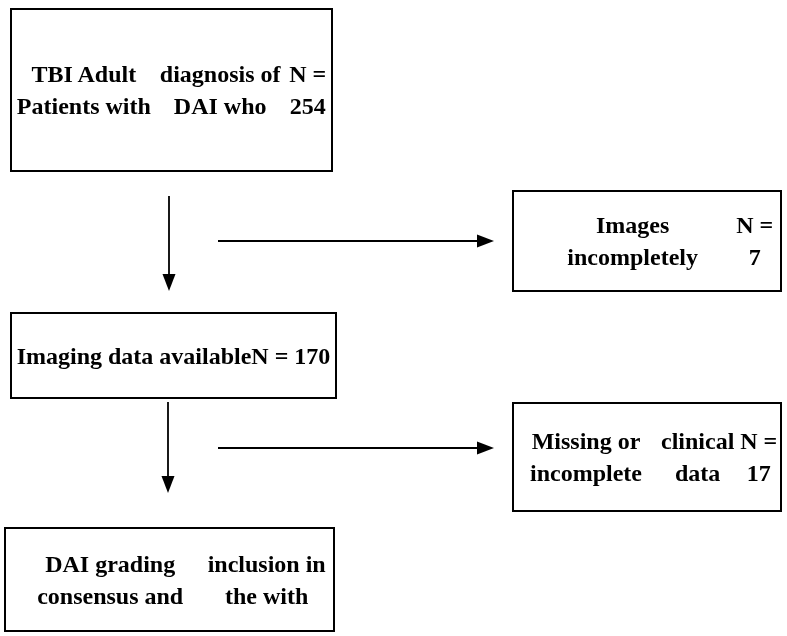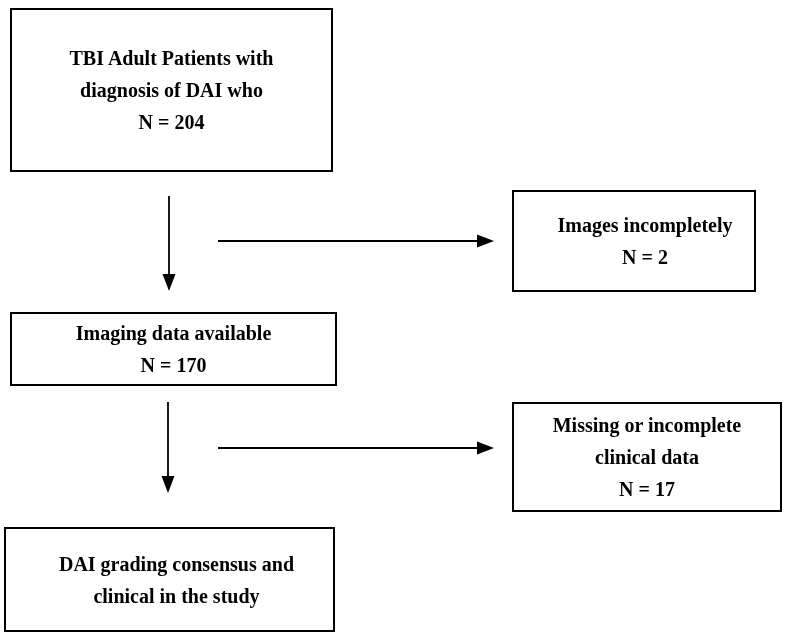--- a/index.html
+++ b/index.html
@@ -15,31 +15,31 @@
     font-family: "Liberation Serif", "DejaVu Serif", serif;
     color: #000000;
     overflow: hidden;
   }
   .flow-box {
     position: absolute;
     box-sizing: border-box;
     border: 2px solid #000000;
     background: #ffffff;
     display: flex;
-    flex-direction: column;
+    flex-direction: row;
     justify-content: center;
     align-items: center;
     text-align: center;
-    font-size: 20px;
+    font-size: 24px;
     font-weight: bold;
     line-height: 32px;
   }
   #box-population { left: 10px;  top: 8px;   width: 323px; height: 164px; }
-  #box-pacs       { left: 512px; top: 190px; width: 244px; height: 102px; padding-left: 22px; }
-  #box-imaging    { left: 10px;  top: 312px; width: 327px; height: 74px;  }
+  #box-pacs       { left: 512px; top: 190px; width: 270px; height: 102px; padding-left: 22px; }
+  #box-imaging    { left: 10px;  top: 312px; width: 327px; height: 87px;  }
   #box-clinical   { left: 512px; top: 402px; width: 270px; height: 110px; }
   #box-included   { left: 4px;   top: 527px; width: 331px; height: 105px; padding-left: 14px; }
   .arrow-layer {
     position: absolute;
     left: 0;
     top: 0;
     width: 787px;
     height: 636px;
     pointer-events: none;
   }
@@ -47,42 +47,42 @@
   .arrow-layer polygon { fill: #000000; }
 </style>
 </head>
 <body>
 
 <div class="canvas">
 
   <div class="flow-box" id="box-population">
     <div>TBI Adult Patients with</div>
     <div>diagnosis of DAI who</div>
-    <div>N = 204</div>
+    <div>N = 254</div>
   </div>
 
   <div class="flow-box" id="box-pacs">
     <div>Images incompletely</div>
-    <div>N = 2</div>
+    <div>N = 7</div>
   </div>
 
   <div class="flow-box" id="box-imaging">
     <div>Imaging data available</div>
     <div>N = 170</div>
   </div>
 
   <div class="flow-box" id="box-clinical">
     <div>Missing or incomplete</div>
     <div>clinical data</div>
     <div>N = 17</div>
   </div>
 
   <div class="flow-box" id="box-included">
     <div>DAI grading consensus and</div>
-    <div>clinical in the study</div>
+    <div>inclusion in the with</div>
   </div>
 
   <svg class="arrow-layer" viewBox="0 0 787 636" xmlns="http://www.w3.org/2000/svg">
     <g>
       <line x1="169" y1="196" x2="169" y2="276"></line>
       <polygon points="162.5,274 175.5,274 169,291"></polygon>
     </g>
     <g>
       <line x1="218" y1="241" x2="479" y2="241"></line>
       <polygon points="477,234.5 477,247.5 494,241"></polygon>

